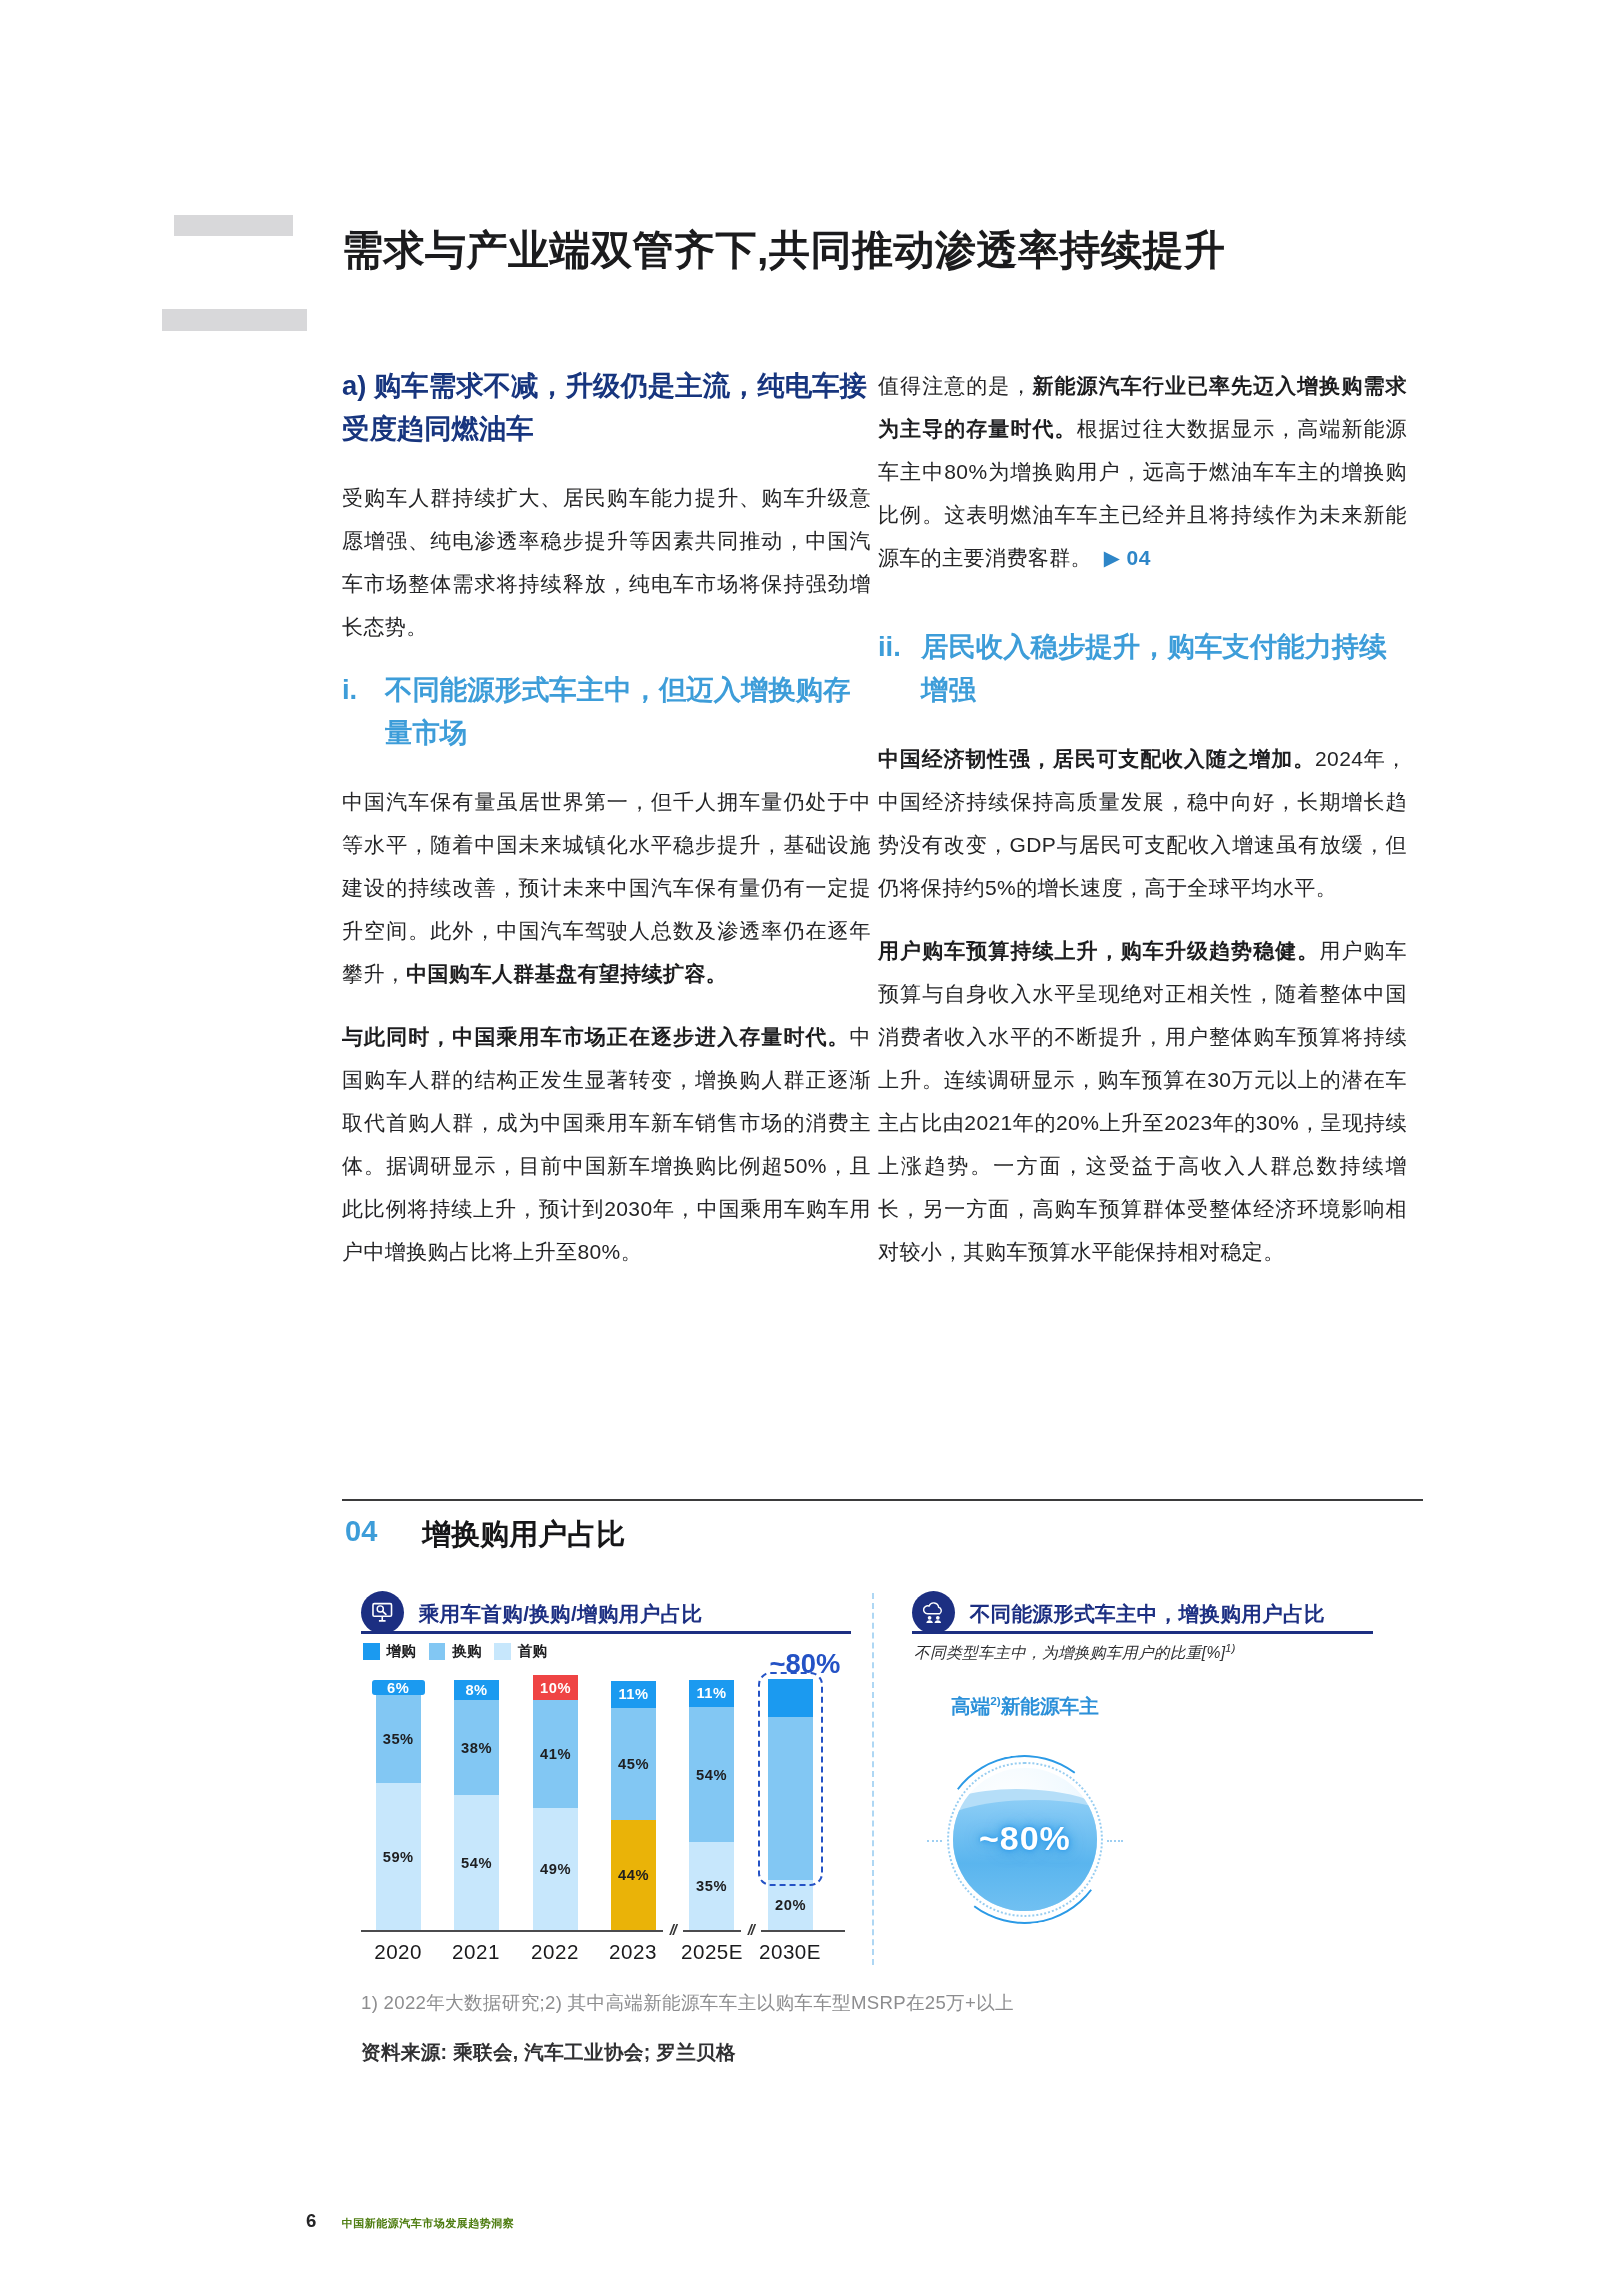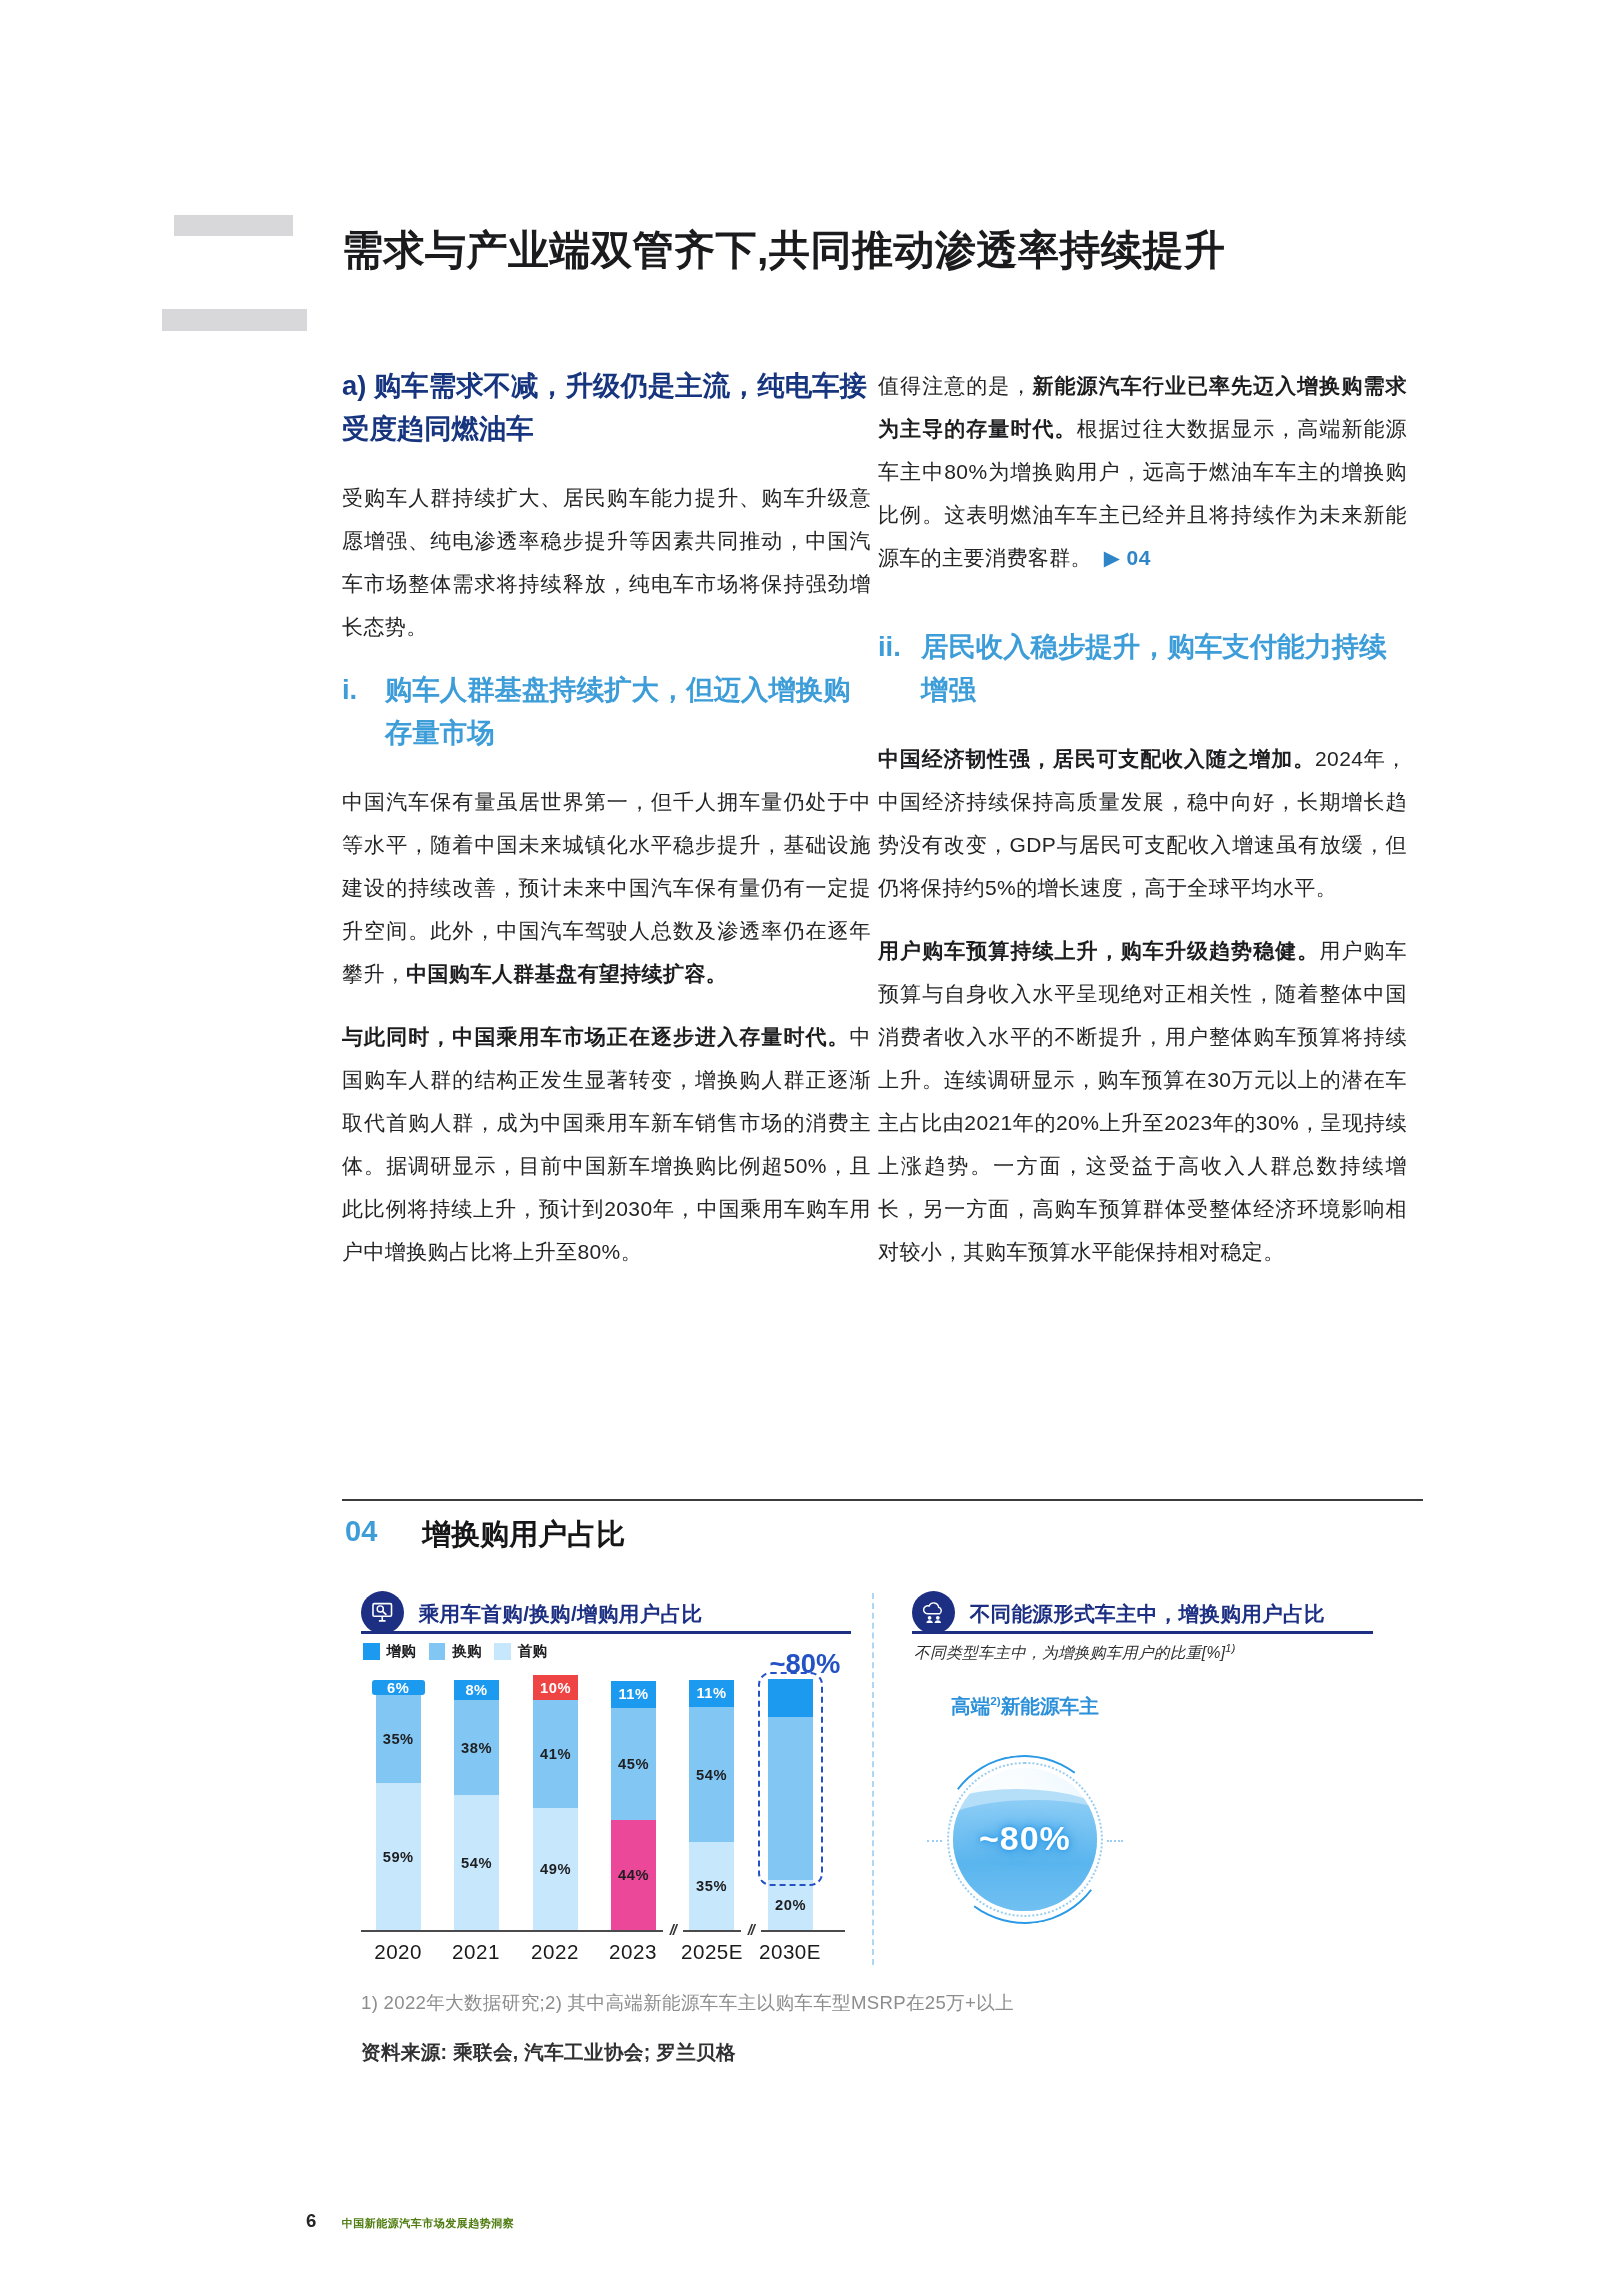--- a/index.html
+++ b/index.html
@@ -105,21 +105,21 @@
   <div class="deco deco2"></div>
 
   <h1 class="main-title">需求与产业端双管齐下,共同推动渗透率持续提升</h1>
 
   <div class="cols">
     <div class="col">
       <h2 class="head-a">a) 购车需求不减，升级仍是主流，纯电车接受度趋同燃油车</h2>
       <p class="para"><span>受购车人群持续扩大、居民购车能力提升、购车升级意愿增强、纯电渗透率稳步提升等因素共同推动，中国汽车市场整体需求将持续释放，纯电车市场将保持强劲增长态势。</span></p>
       <div class="subhead">
         <span class="sh-marker">i.</span>
-        <span class="sh-text">购车人群基盘持续扩大，但迈入增换购存量市场</span>
+        <span class="sh-text">不同能源形式车主中，但迈入增换购存量市场</span>
       </div>
       <p class="para"><span>中国汽车保有量虽居世界第一，但千人拥车量仍处于中等水平，随着中国未来城镇化水平稳步提升，基础设施建设的持续改善，预计未来中国汽车保有量仍有一定提升空间。此外，中国汽车驾驶人总数及渗透率仍在逐年攀升，</span><span class="b">中国购车人群基盘有望持续扩容。</span></p>
       <p class="para"><span class="b">与此同时，中国乘用车市场正在逐步进入存量时代。</span><span>中国购车人群的结构正发生显著转变，增换购人群正逐渐取代首购人群，成为中国乘用车新车销售市场的消费主体。据调研显示，目前中国新车增换购比例超50%，且此比例将持续上升，预计到2030年，中国乘用车购车用户中增换购占比将上升至80%。</span></p>
     </div>
     <div class="col">
       <p class="para mb-xl"><span>值得注意的是，</span><span class="b">新能源汽车行业已率先迈入增换购需求为主导的存量时代。</span><span>根据过往大数据显示，高端新能源车主中80%为增换购用户，远高于燃油车车主的增换购比例。这表明燃油车车主已经并且将持续作为未来新能源车的主要消费客群。</span><span class="ref">▶ 04</span></p>
       <div class="subhead">
         <span class="sh-marker">ii.</span>
         <span class="sh-text">居民收入稳步提升，购车支付能力持续增强</span>
       </div>
@@ -196,21 +196,21 @@
               <span class="seg-label">49%</span>
             </div>
           </div>
           <div class="bar-col" style="left: 250px; width: 45px;">
             <div class="seg" style="height: 27.4px; background: rgb(27, 154, 240);">
               <span class="seg-label light">11%</span>
             </div>
             <div class="seg" style="height: 112px; background: rgb(130, 199, 243);">
               <span class="seg-label">45%</span>
             </div>
-            <div class="seg" style="height: 110px; background: #ec4899;">
+            <div class="seg" style="height: 110px; background: #eab308;">
               <span class="seg-label">44%</span>
             </div>
           </div>
           <div class="bar-col" style="left: 328px; width: 45px;">
             <div class="seg" style="height: 27.4px; background: rgb(27, 154, 240);">
               <span class="seg-label light">11%</span>
             </div>
             <div class="seg" style="height: 135px; background: rgb(130, 199, 243);">
               <span class="seg-label">54%</span>
             </div>

